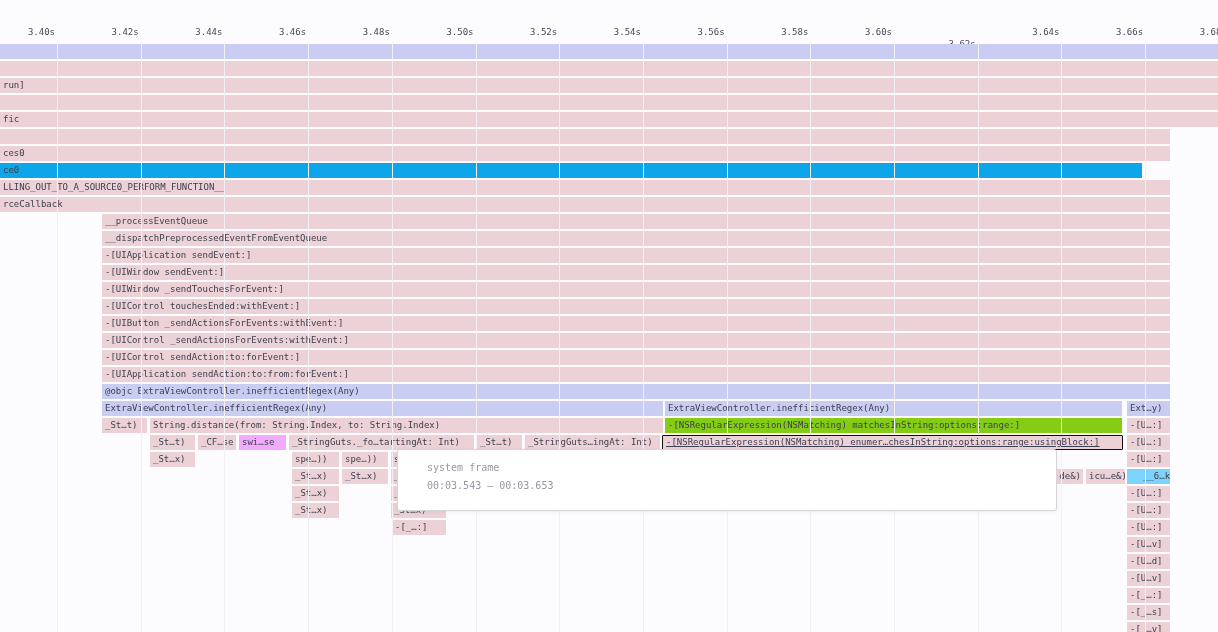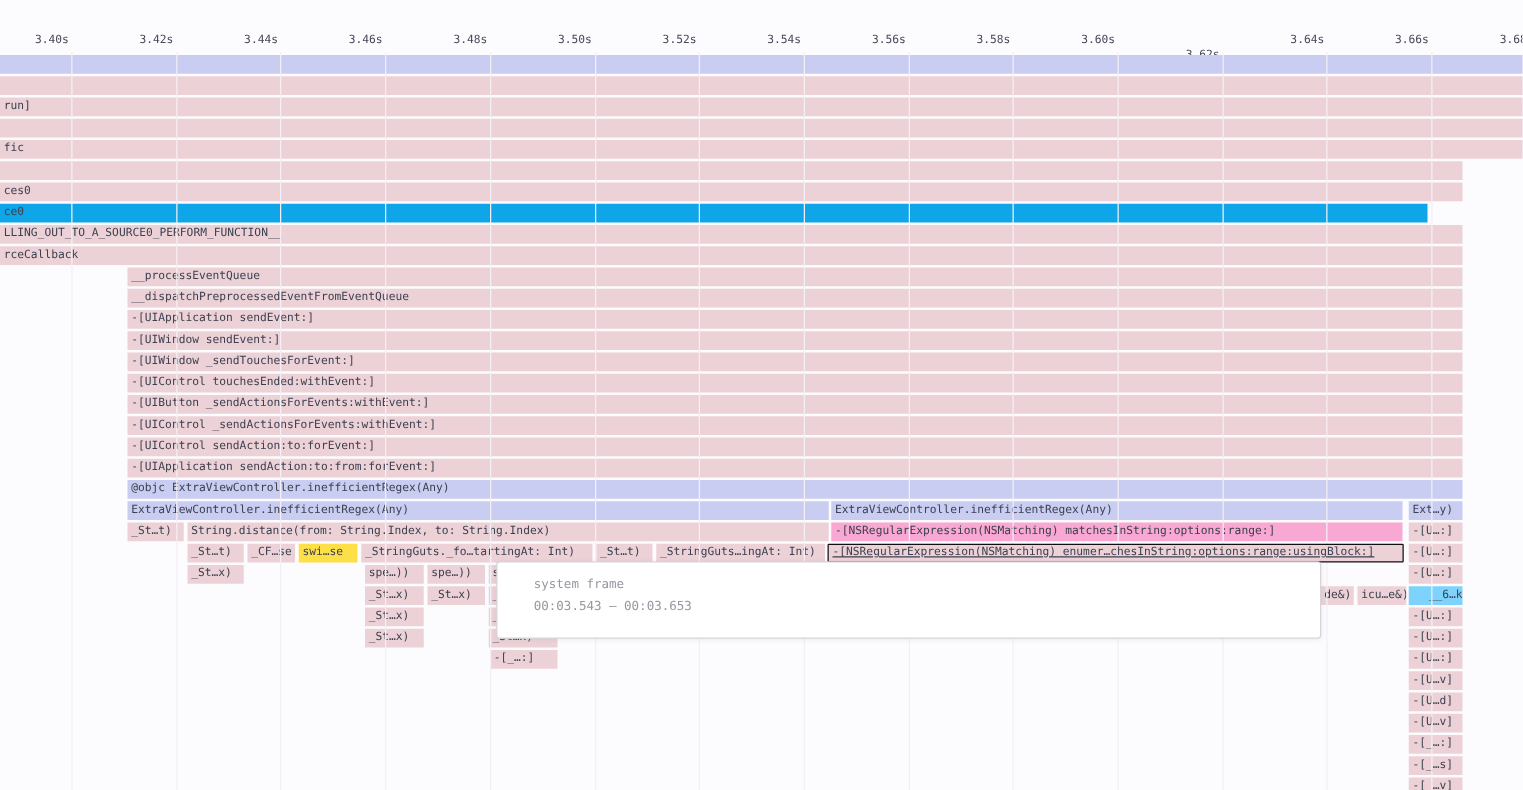--- a/index.html
+++ b/index.html
@@ -102,25 +102,25 @@
     <div class="bar" style="left: 102px; top: 316px; width: 1068px; background: rgb(236, 210, 215); color: rgb(61, 64, 80);">-[UIButton _sendActionsForEvents:withEvent:]</div>
     <div class="bar" style="left: 102px; top: 333px; width: 1068px; background: rgb(236, 210, 215); color: rgb(61, 64, 80);">-[UIControl _sendActionsForEvents:withEvent:]</div>
     <div class="bar" style="left: 102px; top: 350px; width: 1068px; background: rgb(236, 210, 215); color: rgb(61, 64, 80);">-[UIControl sendAction:to:forEvent:]</div>
     <div class="bar" style="left: 102px; top: 367px; width: 1068px; background: rgb(236, 210, 215); color: rgb(61, 64, 80);">-[UIApplication sendAction:to:from:forEvent:]</div>
     <div class="bar" style="left: 102px; top: 384px; width: 1068px; background: rgb(201, 205, 241); color: rgb(61, 64, 80);">@objc ExtraViewController.inefficientRegex(Any)</div>
     <div class="bar" style="left: 102px; top: 401px; width: 561px; background: rgb(201, 205, 241); color: rgb(61, 64, 80);">ExtraViewController.inefficientRegex(Any)</div>
     <div class="bar" style="left: 665px; top: 401px; width: 457px; background: rgb(201, 205, 241); color: rgb(61, 64, 80);">ExtraViewController.inefficientRegex(Any)</div>
     <div class="bar" style="left: 1127px; top: 401px; width: 43px; background: rgb(201, 205, 241); color: rgb(61, 64, 80);">Ext…y)</div>
     <div class="bar" style="left: 102px; top: 418px; width: 45px; background: rgb(236, 210, 215); color: rgb(61, 64, 80);">_St…t)</div>
     <div class="bar" style="left: 150px; top: 418px; width: 513px; background: rgb(236, 210, 215); color: rgb(61, 64, 80);">String.distance(from: String.Index, to: String.Index)</div>
-    <div class="bar" style="left: 665px; top: 418px; width: 457px; background: #f9a8d4; color: rgb(61, 64, 80);">-[NSRegularExpression(NSMatching) matchesInString:options:range:]</div>
+    <div class="bar" style="left: 665px; top: 418px; width: 457px; background: #84cc16; color: rgb(61, 64, 80);">-[NSRegularExpression(NSMatching) matchesInString:options:range:]</div>
     <div class="bar" style="left: 1127px; top: 418px; width: 43px; background: rgb(236, 210, 215); color: rgb(61, 64, 80);">-[U…:]</div>
     <div class="bar" style="left: 150px; top: 435px; width: 45px; background: rgb(236, 210, 215); color: rgb(61, 64, 80);">_St…t)</div>
     <div class="bar" style="left: 198px; top: 435px; width: 38px; background: rgb(236, 210, 215); color: rgb(61, 64, 80);">_CF…se</div>
-    <div class="bar" style="left: 239px; top: 435px; width: 47px; background: #fde047; color: rgb(61, 64, 80);">swi…se</div>
+    <div class="bar" style="left: 239px; top: 435px; width: 47px; background: #f0abfc; color: rgb(61, 64, 80);">swi…se</div>
     <div class="bar" style="left: 289px; top: 435px; width: 185px; background: rgb(236, 210, 215); color: rgb(61, 64, 80);">_StringGuts._fo…tartingAt: Int)</div>
     <div class="bar" style="left: 477px; top: 435px; width: 45px; background: rgb(236, 210, 215); color: rgb(61, 64, 80);">_St…t)</div>
     <div class="bar" style="left: 525px; top: 435px; width: 135px; background: rgb(236, 210, 215); color: rgb(61, 64, 80);">_StringGuts…ingAt: Int)</div>
     <div class="bar selected" style="left: 662px; top: 435px; width: 461px; background: rgb(236, 210, 215); color: rgb(61, 64, 80); border-color: rgb(16, 16, 20);">-[NSRegularExpression(NSMatching) enumer…chesInString:options:range:usingBlock:]</div>
     <div class="bar" style="left: 1127px; top: 435px; width: 43px; background: rgb(236, 210, 215); color: rgb(61, 64, 80);">-[U…:]</div>
     <div class="bar" style="left: 150px; top: 452px; width: 45px; background: rgb(236, 210, 215); color: rgb(61, 64, 80);">_St…x)</div>
     <div class="bar" style="left: 292px; top: 452px; width: 47px; background: rgb(236, 210, 215); color: rgb(61, 64, 80);">spe…))</div>
     <div class="bar" style="left: 342px; top: 452px; width: 46px; background: rgb(236, 210, 215); color: rgb(61, 64, 80);">spe…))</div>
     <div class="bar" style="left: 391px; top: 452px; width: 55px; background: rgb(236, 210, 215); color: rgb(61, 64, 80);">spe…))</div>
     <div class="bar" style="left: 1127px; top: 452px; width: 43px; background: rgb(236, 210, 215); color: rgb(61, 64, 80);">-[U…:]</div>

